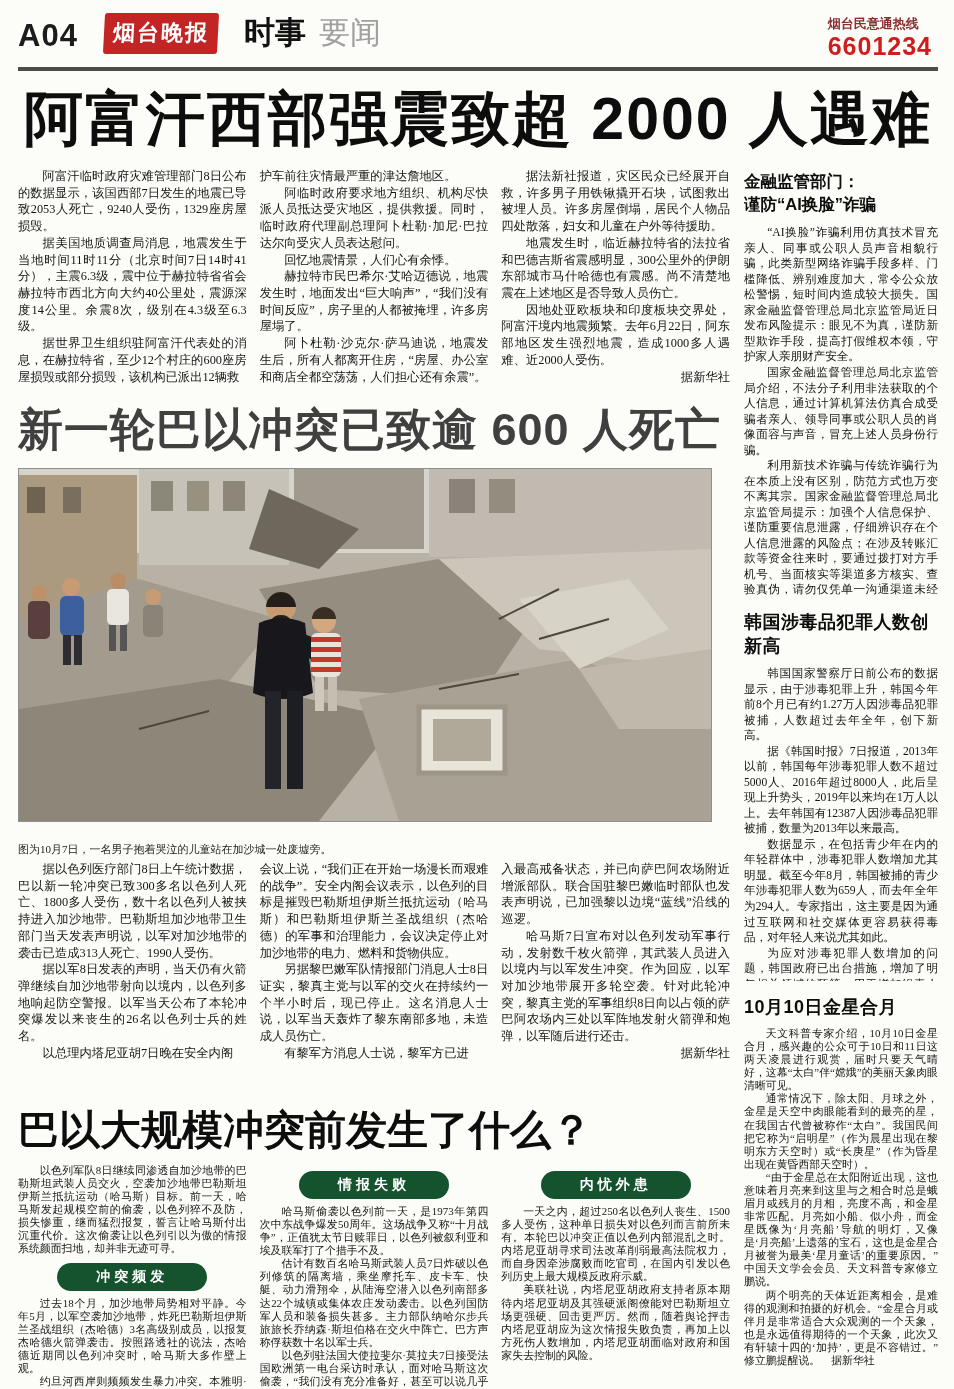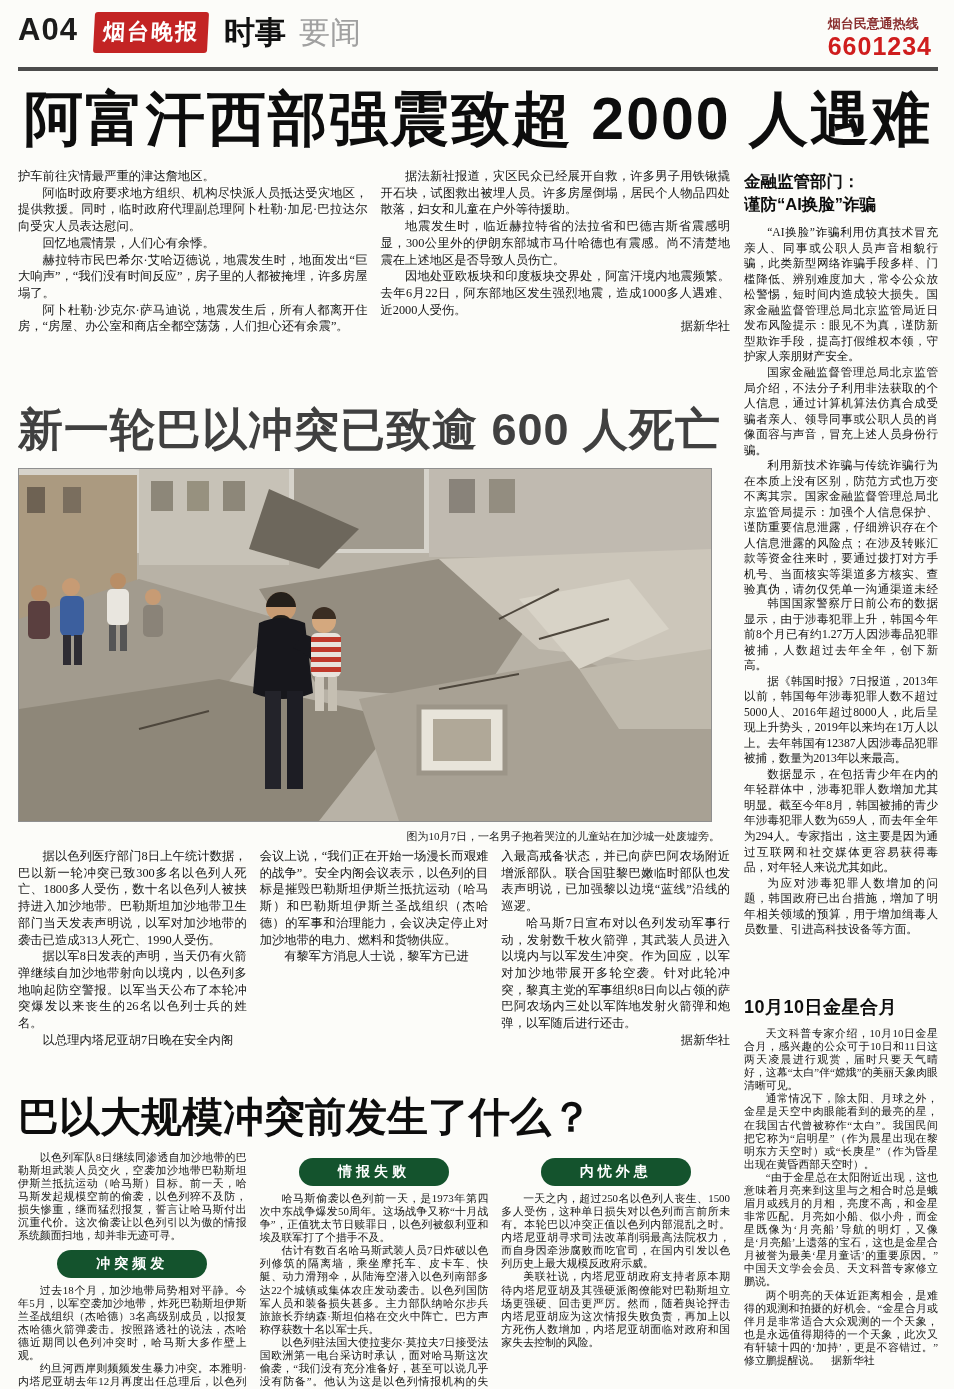--- a/index.html
+++ b/index.html
@@ -1,21 +1,21 @@
 <!DOCTYPE html>
 <html lang="zh"><head>
 <meta charset="utf-8">
 <style>
   html,body{margin:0;padding:0;background:#dedede;}
   .page{position:relative;width:954px;height:1389px;margin:0 auto;background:#fcfcf9;
         box-sizing:border-box;padding:12px 16px 0 18px;overflow:hidden;
         font-family:"Liberation Serif","DejaVu Serif",serif;color:#141414;}
   
   .masthead{display:flex;justify-content:space-between;align-items:flex-start;height:52px;}
-  .mh-left{display:flex;align-items:flex-start;gap:16px;}
+  .mh-left{display:flex;align-items:flex-end;gap:26px;}
   .pageno{font-family:"Liberation Sans","DejaVu Sans",sans-serif;font-weight:bold;font-size:31px;color:#1c1c1c;letter-spacing:1px;}
   .logo{background:#c32424;color:#fff;font-family:"Liberation Sans",sans-serif;font-weight:bold;
         font-size:22px;padding:5px 9px 6px;border-radius:3px;letter-spacing:2px;transform:skewX(-3deg);}
   .section-bold{font-family:"Liberation Sans",sans-serif;font-weight:900;font-size:31px;color:#111;}
   .section-light{font-family:"Liberation Sans",sans-serif;font-weight:400;font-size:31px;color:#a0a0a0;margin-left:13px;}
   .dateblock{display:flex;flex-direction:column;font-size:10.5px;color:#6b6b6b;line-height:1.4;margin-left:4px;padding-top:9px;}
   .hotline{text-align:left;padding-top:3px;padding-right:6px;}
   .hl-label{display:block;font-size:13px;font-weight:bold;color:#8a2f2f;}
   .hl-num{display:block;font-family:"Liberation Sans",sans-serif;font-size:25px;font-weight:bold;color:#cf1d1d;letter-spacing:1px;line-height:1.05;}
   .rule{height:4px;background:#4c4c4c;margin-top:3px;}
@@ -35,21 +35,21 @@
   .cols-quake{height:220px;overflow:hidden;margin-top:2px;}
   .cols-conflict{height:232px;overflow:hidden;margin-top:4px;}
   .cols-whatnext{height:288px;overflow:hidden;}
   
   .col p{font-size:12.3px;line-height:1.36;text-align:justify;margin:0;text-indent:2em;}
   .cols-whatnext p{font-size:10.9px;line-height:1.2;}
   p.noindent{text-indent:0;}
   
   .photo{margin:0;}
   .photo svg{display:block;width:692px;height:352px;border:1px solid #8f8f8f;background:#b8b2a6;}
-  .photo figcaption{font-size:11px;color:#222;text-align:right;padding:7px 10px 0 0;}
+  .photo figcaption{font-size:11px;color:#222;text-align:left;padding:20px 10px 0 0;}
   
   .tag{background:#14532d;color:#fff;font-family:"Liberation Sans",sans-serif;font-weight:bold;
        font-size:14px;text-align:center;width:150px;margin:7px auto 6px;padding:5px 0;border-radius:15px;letter-spacing:4px;}
   
   .sb-sec{overflow:hidden;}
   .sb-finance{height:430px;}
   .sb-korea{height:385px;}
   .sb-venus{height:430px;}
   .sb-title{font-family:"Liberation Sans",sans-serif;font-weight:900;font-size:16.5px;line-height:1.4;margin:4px 0 9px;color:#0d0d0d;}
   .sb-title2{font-family:"Liberation Sans",sans-serif;font-weight:900;font-size:18px;margin:14px 0 8px;color:#0d0d0d;letter-spacing:0.5px;}
@@ -78,20 +78,25 @@
   <div class="rule"></div>
 
   <h1 class="headline1">阿富汗西部强震致超 2000 人遇难</h1>
 
   <div class="content">
 
     <main class="main">
 
       <section class="cols cols-quake">
         <div class="col">
+            <p>阿富汗临时政府灾难管理部门8日公布的数据显示，该国西部7日发生的地震已导致2053人死亡，9240人受伤，1329座房屋损毁。</p>
+            <p>据美国地质调查局消息，地震发生于当地时间11时11分（北京时间7日14时41分），主震6.3级，震中位于赫拉特省省会赫拉特市西北方向大约40公里处，震源深度14公里。余震8次，级别在4.3级至6.3级。</p>
+            <p>据世界卫生组织驻阿富汗代表处的消息，在赫拉特省，至少12个村庄的600座房屋损毁或部分损毁，该机构已派出12辆救</p>
+          </div>
+        <div class="col">
             <p class="noindent">护车前往灾情最严重的津达詹地区。</p>
             <p>阿临时政府要求地方组织、机构尽快派人员抵达受灾地区，提供救援。同时，临时政府代理副总理阿卜杜勒·加尼·巴拉达尔向受灾人员表达慰问。</p>
             <p>回忆地震情景，人们心有余悸。</p>
             <p>赫拉特市民巴希尔·艾哈迈德说，地震发生时，地面发出“巨大响声”，“我们没有时间反应”，房子里的人都被掩埋，许多房屋塌了。</p>
             <p>阿卜杜勒·沙克尔·萨马迪说，地震发生后，所有人都离开住房，“房屋、办公室和商店全都空荡荡，人们担心还有余震”。</p>
           </div>
         <div class="col">
             <p>据法新社报道，灾区民众已经展开自救，许多男子用铁锹撬开石块，试图救出被埋人员。许多房屋倒塌，居民个人物品四处散落，妇女和儿童在户外等待援助。</p>
             <p>地震发生时，临近赫拉特省的法拉省和巴德吉斯省震感明显，300公里外的伊朗东部城市马什哈德也有震感。尚不清楚地震在上述地区是否导致人员伤亡。</p>
             <p>因地处亚欧板块和印度板块交界处，阿富汗境内地震频繁。去年6月22日，阿东部地区发生强烈地震，造成1000多人遇难、近2000人受伤。</p>
@@ -173,20 +178,21 @@
       </figure>
 
       <section class="cols cols-conflict">
         <div class="col">
             <p>据以色列医疗部门8日上午统计数据，巴以新一轮冲突已致300多名以色列人死亡、1800多人受伤，数十名以色列人被挟持进入加沙地带。巴勒斯坦加沙地带卫生部门当天发表声明说，以军对加沙地带的袭击已造成313人死亡、1990人受伤。</p>
             <p>据以军8日发表的声明，当天仍有火箭弹继续自加沙地带射向以境内，以色列多地响起防空警报。以军当天公布了本轮冲突爆发以来丧生的26名以色列士兵的姓名。</p>
             <p>以总理内塔尼亚胡7日晚在安全内阁</p>
           </div>
         <div class="col">
             <p class="noindent">会议上说，“我们正在开始一场漫长而艰难的战争”。安全内阁会议表示，以色列的目标是摧毁巴勒斯坦伊斯兰抵抗运动（哈马斯）和巴勒斯坦伊斯兰圣战组织（杰哈德）的军事和治理能力，会议决定停止对加沙地带的电力、燃料和货物供应。</p>
+            <p>另据黎巴嫩军队情报部门消息人士8日证实，黎真主党与以军的交火在持续约一个半小时后，现已停止。这名消息人士说，以军当天轰炸了黎东南部多地，未造成人员伤亡。</p>
             <p>有黎军方消息人士说，黎军方已进</p>
           </div>
         <div class="col">
             <p class="noindent">入最高戒备状态，并已向萨巴阿农场附近增派部队。联合国驻黎巴嫩临时部队也发表声明说，已加强黎以边境“蓝线”沿线的巡逻。</p>
             <p>哈马斯7日宣布对以色列发动军事行动，发射数千枚火箭弹，其武装人员进入以境内与以军发生冲突。作为回应，以军对加沙地带展开多轮空袭。针对此轮冲突，黎真主党的军事组织8日向以占领的萨巴阿农场内三处以军阵地发射火箭弹和炮弹，以军随后进行还击。</p>
             <p class="noindent" style="text-align: right;">据新华社</p>
           </div>
       </section>
 
       <h2 class="headline3">巴以大规模冲突前发生了什么？</h2>
@@ -229,20 +235,21 @@
           <span>谨防“AI换脸”诈骗</span>
         </h3>
         <div>
             <p>“AI换脸”诈骗利用仿真技术冒充亲人、同事或公职人员声音相貌行骗，此类新型网络诈骗手段多样、门槛降低、辨别难度加大，常令公众放松警惕，短时间内造成较大损失。国家金融监督管理总局北京监管局近日发布风险提示：眼见不为真，谨防新型欺诈手段，提高打假维权本领，守护家人亲朋财产安全。</p>
             <p>国家金融监督管理总局北京监管局介绍，不法分子利用非法获取的个人信息，通过计算机算法仿真合成受骗者亲人、领导同事或公职人员的肖像面容与声音，冒充上述人员身份行骗。</p>
             <p>利用新技术诈骗与传统诈骗行为在本质上没有区别，防范方式也万变不离其宗。国家金融监督管理总局北京监管局提示：加强个人信息保护、谨防重要信息泄露，仔细辨识存在个人信息泄露的风险点；在涉及转账汇款等资金往来时，要通过拨打对方手机号、当面核实等渠道多方核实、查验真伪，请勿仅凭单一沟通渠道未经核实就转账汇款。　据新华社</p>
           </div>
       </section>
 
       <section class="sb-sec sb-korea">
+        <h3 class="sb-title2">韩国涉毒品犯罪人数创新高</h3>
         <div>
             <p>韩国国家警察厅日前公布的数据显示，由于涉毒犯罪上升，韩国今年前8个月已有约1.27万人因涉毒品犯罪被捕，人数超过去年全年，创下新高。</p>
             <p>据《韩国时报》7日报道，2013年以前，韩国每年涉毒犯罪人数不超过5000人、2016年超过8000人，此后呈现上升势头，2019年以来均在1万人以上。去年韩国有12387人因涉毒品犯罪被捕，数量为2013年以来最高。</p>
             <p>数据显示，在包括青少年在内的年轻群体中，涉毒犯罪人数增加尤其明显。截至今年8月，韩国被捕的青少年涉毒犯罪人数为659人，而去年全年为294人。专家指出，这主要是因为通过互联网和社交媒体更容易获得毒品，对年轻人来说尤其如此。</p>
             <p>为应对涉毒犯罪人数增加的问题，韩国政府已出台措施，增加了明年相关领域的预算，用于增加缉毒人员数量、引进高科技设备等方面。</p>
           </div>
       </section>
 
       <section class="sb-sec sb-venus">
         <h3 class="sb-title2">10月10日金星合月</h3>

